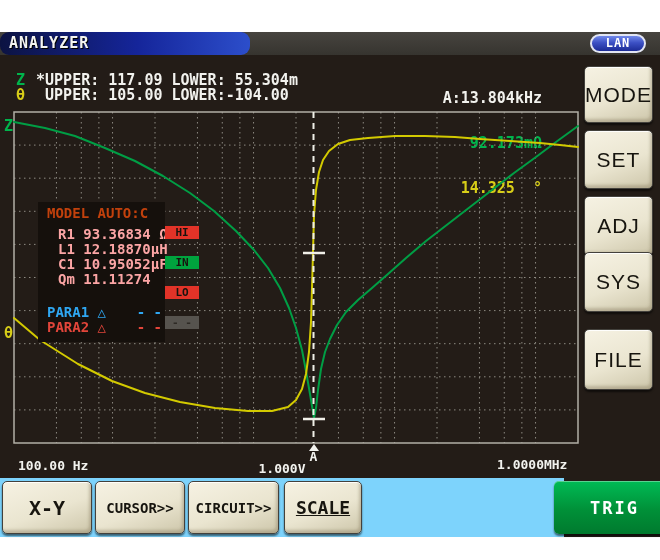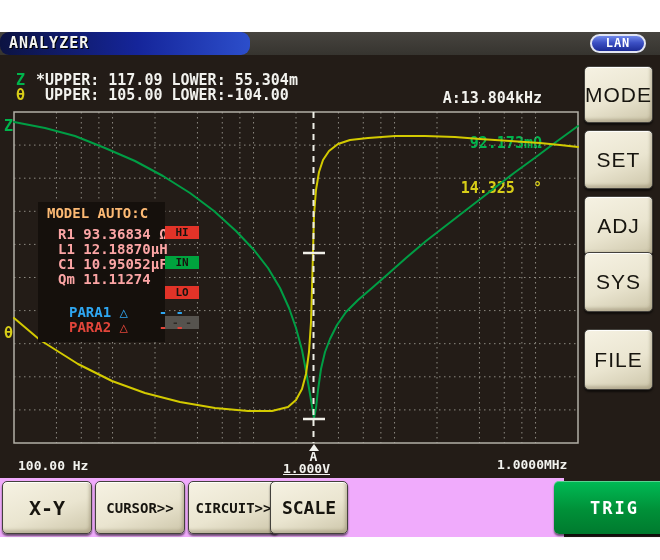--- a/index.html
+++ b/index.html
@@ -39,66 +39,66 @@
 
   
   .plot{position:absolute;left:0;top:74px;width:600px;height:372px;}
   .grid{stroke:#8d8a82;stroke-width:1;stroke-dasharray:1.5 3.5;}
   .frame{fill:none;stroke:#b2afa7;stroke-width:1.5;}
   .cursorline{stroke:#f0efe8;stroke-width:2;stroke-dasharray:6 5;}
   .markerbar{stroke:#f0efe8;stroke-width:2.5;}
 
   
   .model-box{position:absolute;left:38px;top:170px;width:127px;height:140px;background:#15100c;z-index:5;}
-  .mb-title{margin:4px 0 0 9px;font:bold 14px/15px "DejaVu Sans Mono",monospace;color:#fdba74;}
+  .mb-title{margin:4px 0 0 9px;font:bold 14px/15px "DejaVu Sans Mono",monospace;color:#c2410c;}
   .mb-row{font:bold 14px/15px "DejaVu Sans Mono",monospace;color:#fca5a5;white-space:pre;padding-left:20px;}
   .mb-row.first{margin-top:6px;}
   .mb-ind{position:absolute;left:127px;top:24px;width:34px;}
   .ind-cell{height:13px;margin-bottom:17px;font:bold 11px/13px "DejaVu Sans Mono",monospace;
     text-align:center;color:#17130e;}
   .ind-hi,.ind-lo{background:#e23328;}
   .ind-in{background:#00a33e;}
   .ind-off{background:#56534e;color:#2e2a25;margin-top:3px;}
-  .mb-para{position:absolute;left:9px;top:103px;width:118px;margin-left:22px;}
+  .mb-para{position:absolute;left:9px;top:103px;width:118px;}
   .para-row{display:flex;justify-content:space-between;font:bold 14px/15px "DejaVu Sans Mono",monospace;
     padding-right:3px;white-space:pre;}
   .para-1{color:#2fa7f2;}
   .para-2{color:#e2453a;}
 
   
   .cursor-a{position:absolute;left:303px;top:412px;width:21px;text-align:center;z-index:4;}
   .cursor-a .arrow{width:0;height:0;border-left:5px solid transparent;border-right:5px solid transparent;
     border-bottom:7px solid #f2f2ee;margin:0 auto;}
   .cursor-a .a-text{font:bold 13px/12px "DejaVu Sans Mono",monospace;color:#f2f2ee;}
   .xlab{position:absolute;font:bold 13px/13px "DejaVu Sans Mono",monospace;color:#f2f2ee;white-space:pre;}
   .x-start{left:18px;top:427px;}
-  .x-level{left:258px;top:430px;width:72px;text-align:right;text-decoration:underline;}
+  .x-level{left:246px;top:430px;width:72px;text-align:center;}
   .x-end{left:497px;top:426px;}
 
   
   .keycap{box-sizing:border-box;border:1px solid #43413c;border-radius:5px;
     background:linear-gradient(160deg,#f6f2e3 0%,#eae5d0 55%,#cdc6aa 100%);
     box-shadow:0 2px 2px rgba(0,0,0,.55), inset 0 1px 0 rgba(255,255,255,.9), inset -2px -3px 3px rgba(120,110,80,.35);
     color:#17150f;display:flex;align-items:center;justify-content:center;}
 
   
   .menu-btn{position:absolute;left:584px;width:69px;font:21px "Liberation Sans",sans-serif;letter-spacing:1px;}
   .mb-mode{top:34px;height:57px;}
   .mb-set{top:98px;height:59px;}
   .mb-adj{top:164px;height:60px;}
   .mb-sys{top:220px;height:60px;}
   .mb-file{top:297px;height:61px;}
 
   
-  .bottombar{position:absolute;left:0;top:446px;width:564px;height:59px;background:#f0abfc;}
+  .bottombar{position:absolute;left:0;top:446px;width:564px;height:59px;background:#7dd3fc;}
   .softkey{position:absolute;top:3px;height:53px;}
   .sk-xy{left:2px;width:90px;font:bold 20px "DejaVu Sans Mono",monospace;}
   .sk-cursor{left:95px;width:90px;font:bold 14px "DejaVu Sans Mono",monospace;}
   .sk-circuit{left:188px;width:91px;font:bold 14px "DejaVu Sans Mono",monospace;}
-  .sk-scale{left:270px;width:78px;font:bold 18px "DejaVu Sans Mono",monospace;}
+  .sk-scale{left:284px;width:78px;font:bold 18px "DejaVu Sans Mono",monospace;text-decoration:underline;}
   .sk-trig{left:554px;width:121px;box-sizing:border-box;border:1px solid #0059229;border-radius:5px;
     border-color:#005c24;
     background:linear-gradient(180deg,#00bb55 0%,#009038 55%,#007a2e 100%);
     box-shadow:0 2px 2px rgba(0,0,0,.55), inset 0 1px 0 rgba(255,255,255,.35);
     color:#fff;display:flex;align-items:center;justify-content:center;
     font:bold 17px "DejaVu Sans Mono",monospace;letter-spacing:2px;text-align:center;}
 </style>
 </head>
 <body>
 

